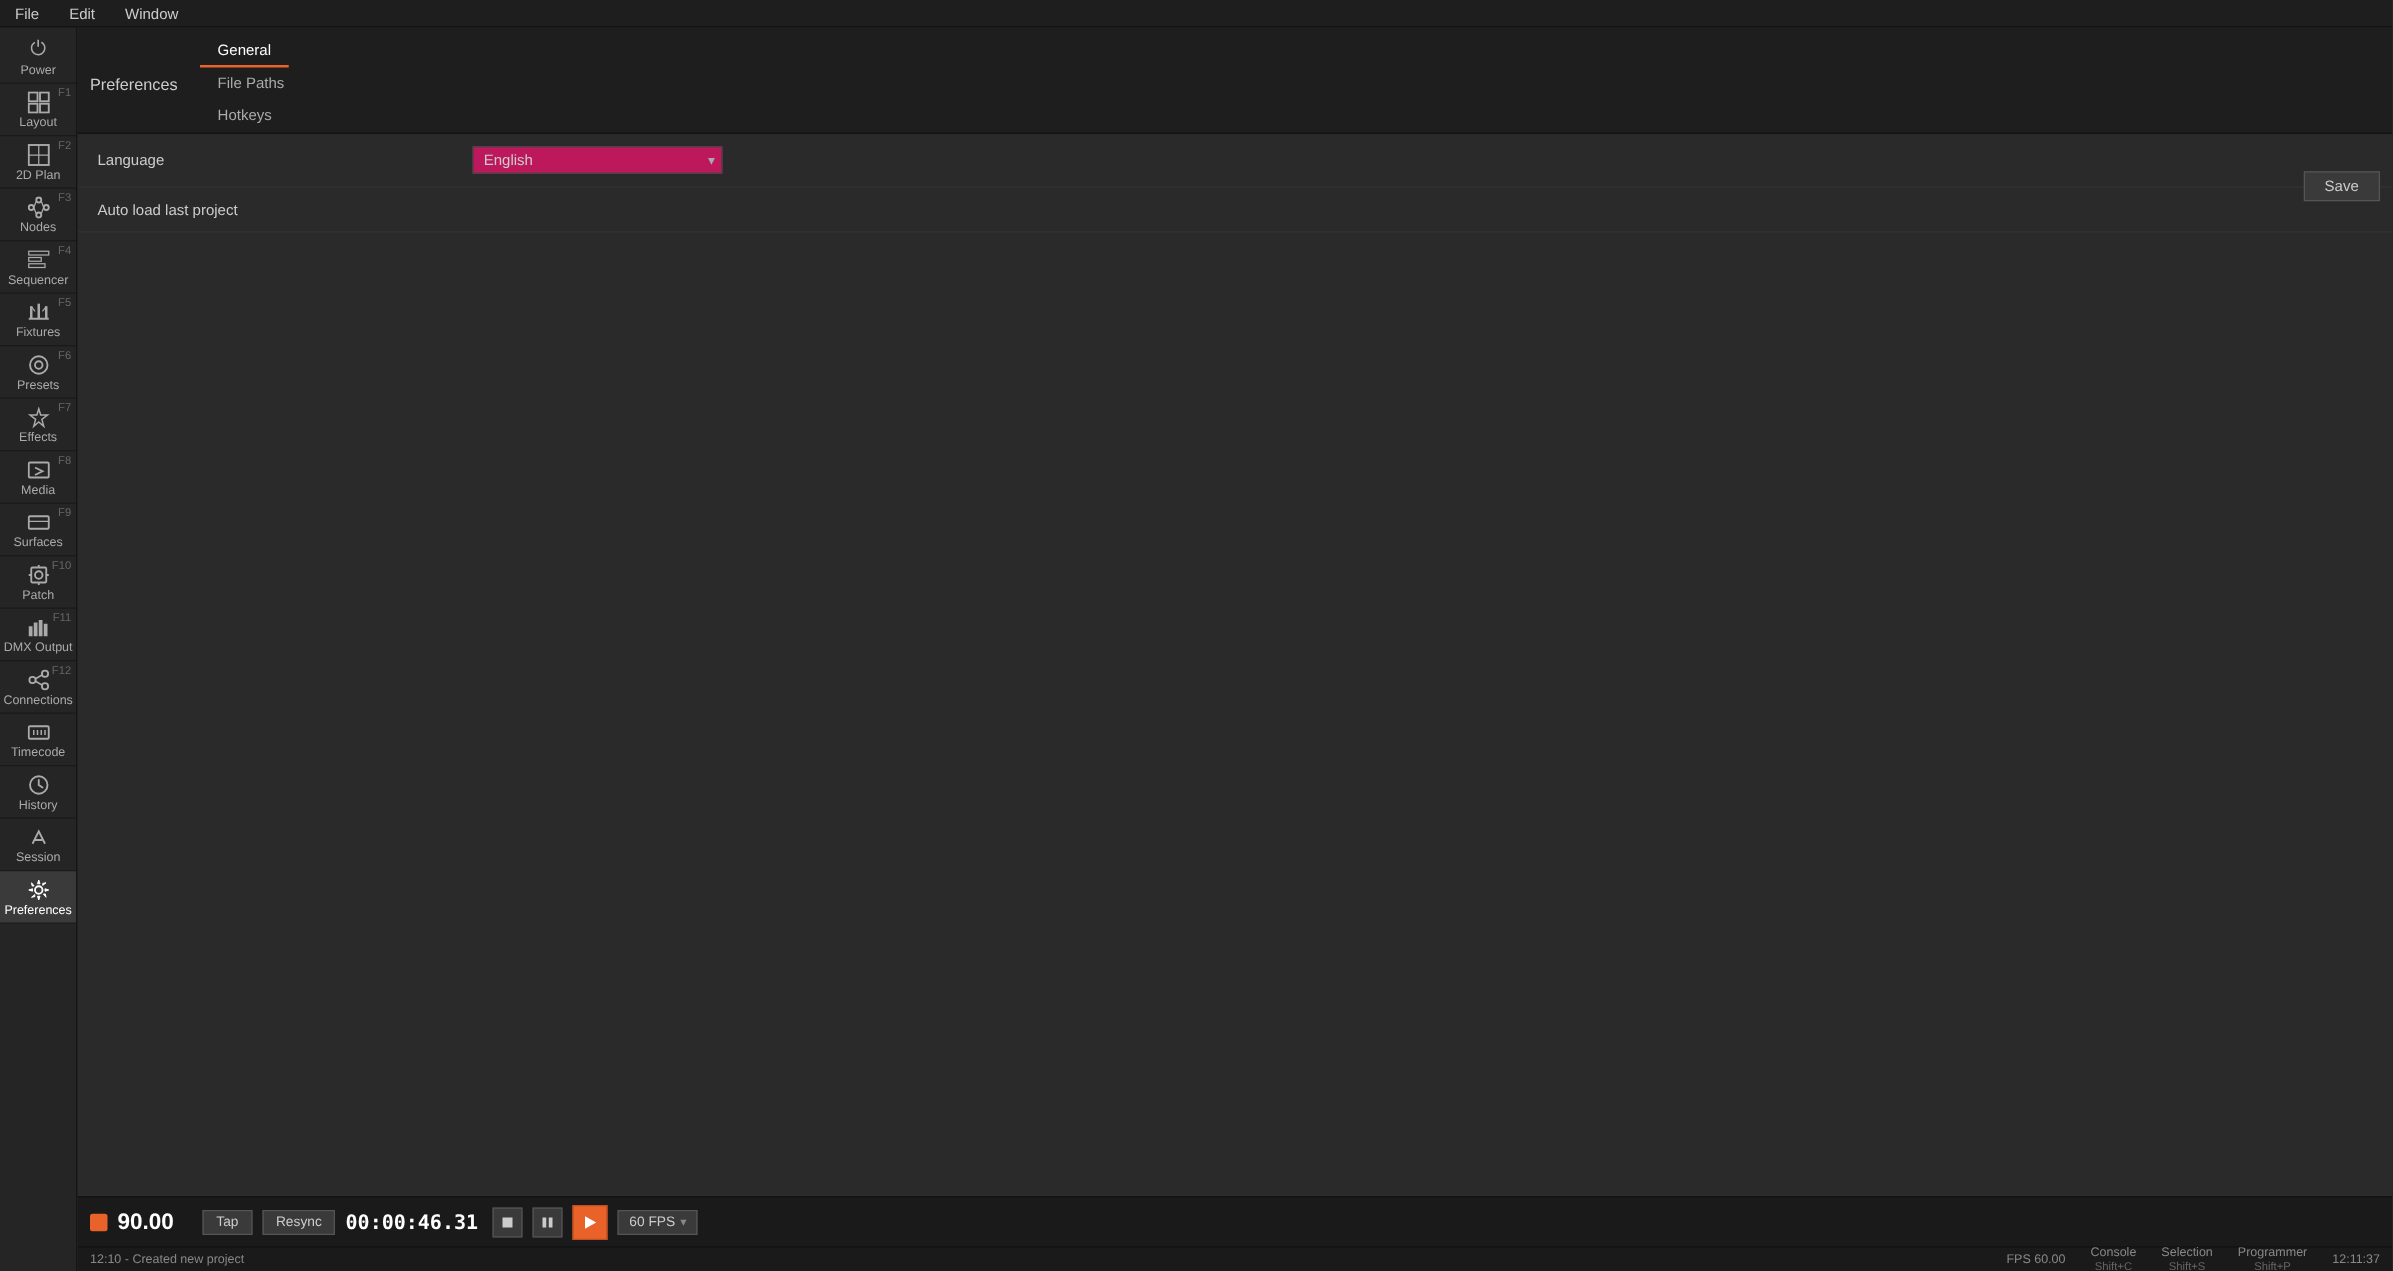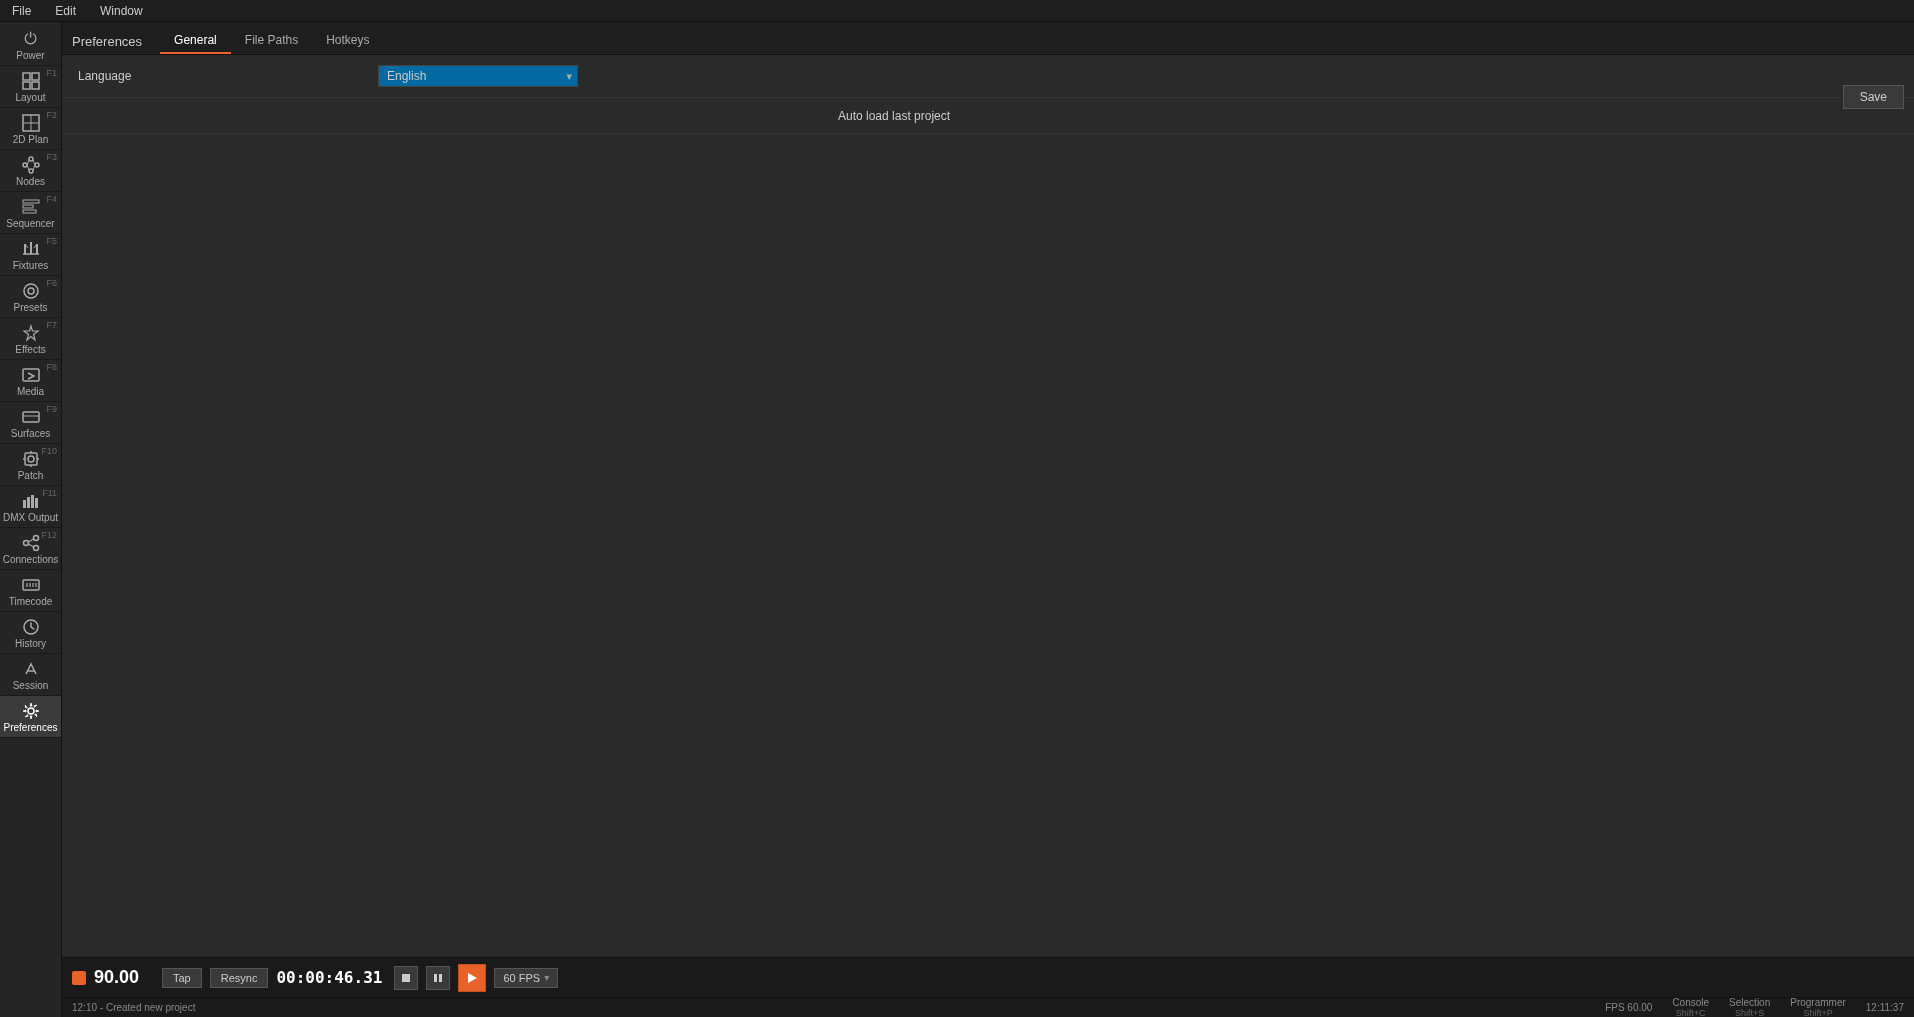--- a/index.html
+++ b/index.html
@@ -111,20 +111,21 @@
     #page-title-text {
       font-size: 13px;
       color: #ccc;
       font-weight: 500;
       margin-right: 10px;
     }
     #tabs-row {
       display: flex;
       align-items: flex-start;
       padding: 0 10px;
+      flex-direction: column;
     }
     .tab {
       padding: 5px 14px;
       font-size: 12px;
       color: #aaa;
       cursor: pointer;
       border-bottom: 2px solid transparent;
     }
     .tab.active {
       color: #fff;
@@ -137,21 +138,20 @@
       padding: 0;
       overflow-y: auto;
       position: relative;
     }
     .setting-row {
       display: flex;
       align-items: center;
       padding: 10px 16px;
       border-bottom: 1px solid #333;
       min-height: 36px;
-      justify-content: center;
     }
     .setting-label {
       flex: 0 0 300px;
       color: #ccc;
       font-size: 12px;
     }
     .setting-value {
       flex: 1;
       display: flex;
       align-items: center;
@@ -163,21 +163,21 @@
     }
     .select-wrapper::after {
       content: '▾';
       position: absolute;
       right: 6px;
       color: #aaa;
       pointer-events: none;
       font-size: 11px;
     }
     select {
-      background: #0369a1;
+      background: #be185d;
       border: 1px solid #444;
       color: #ccc;
       padding: 3px 24px 3px 8px;
       font-size: 12px;
       appearance: none;
       cursor: pointer;
       min-width: 200px;
       outline: none;
     }
 

